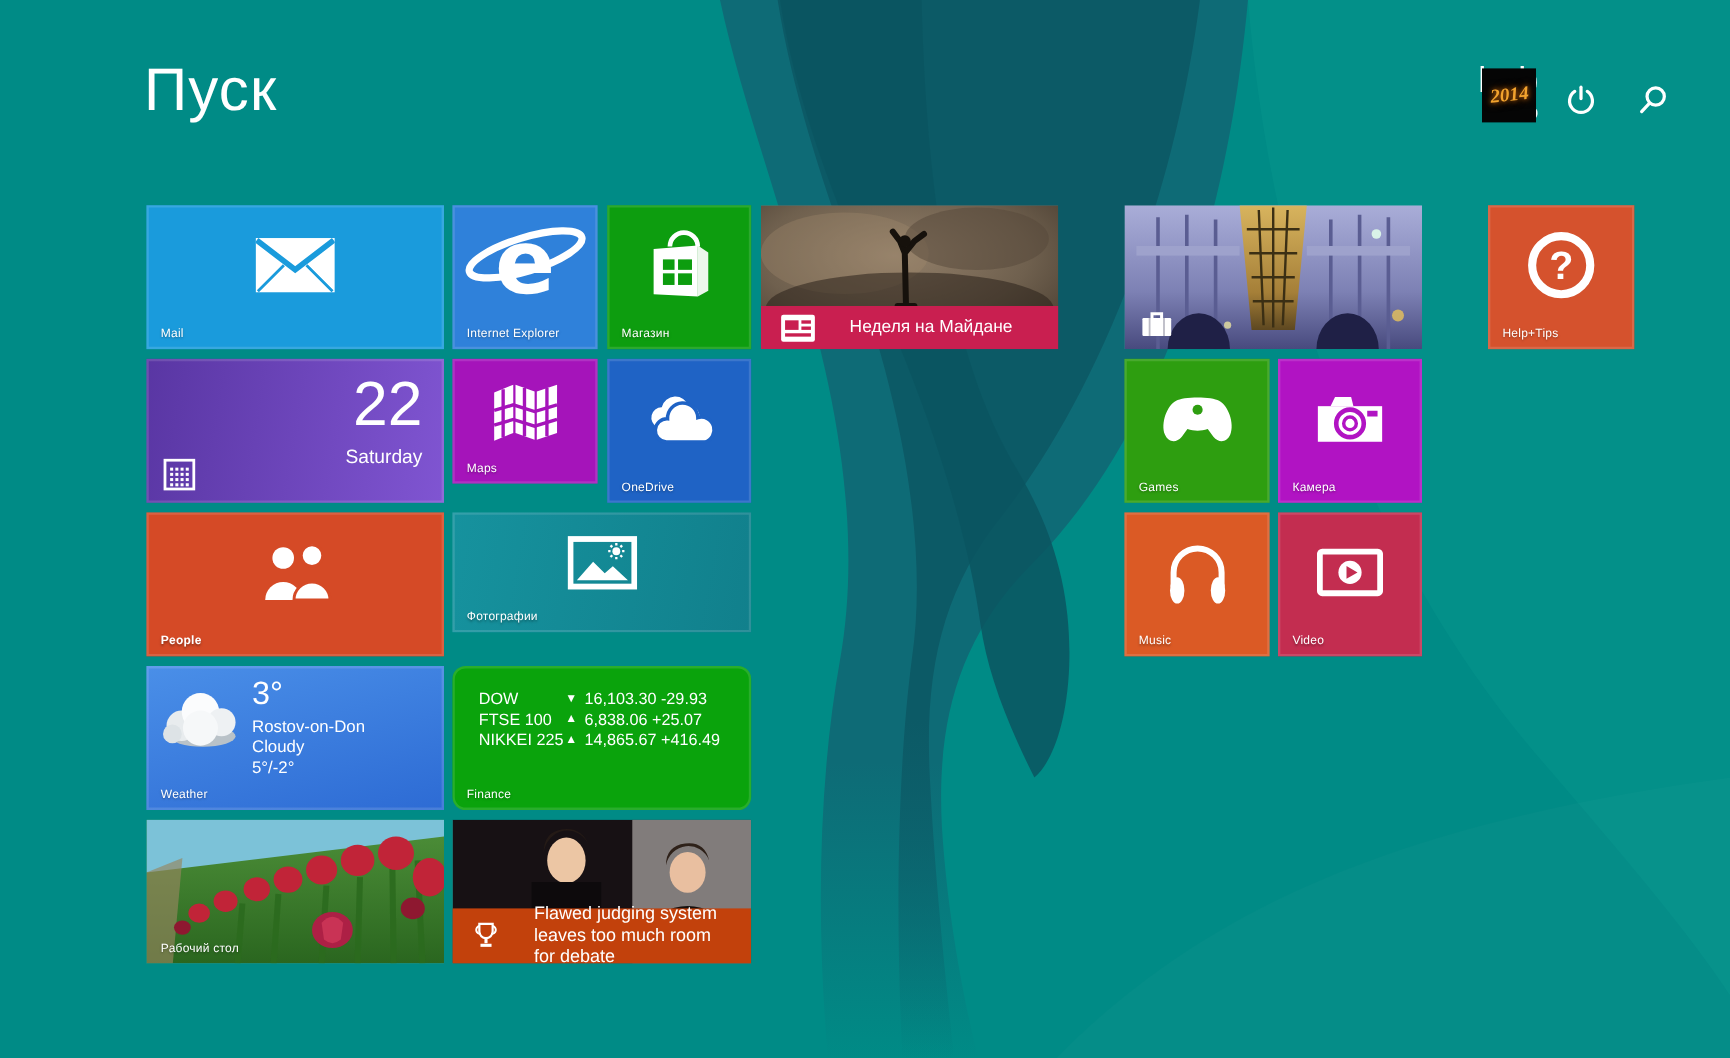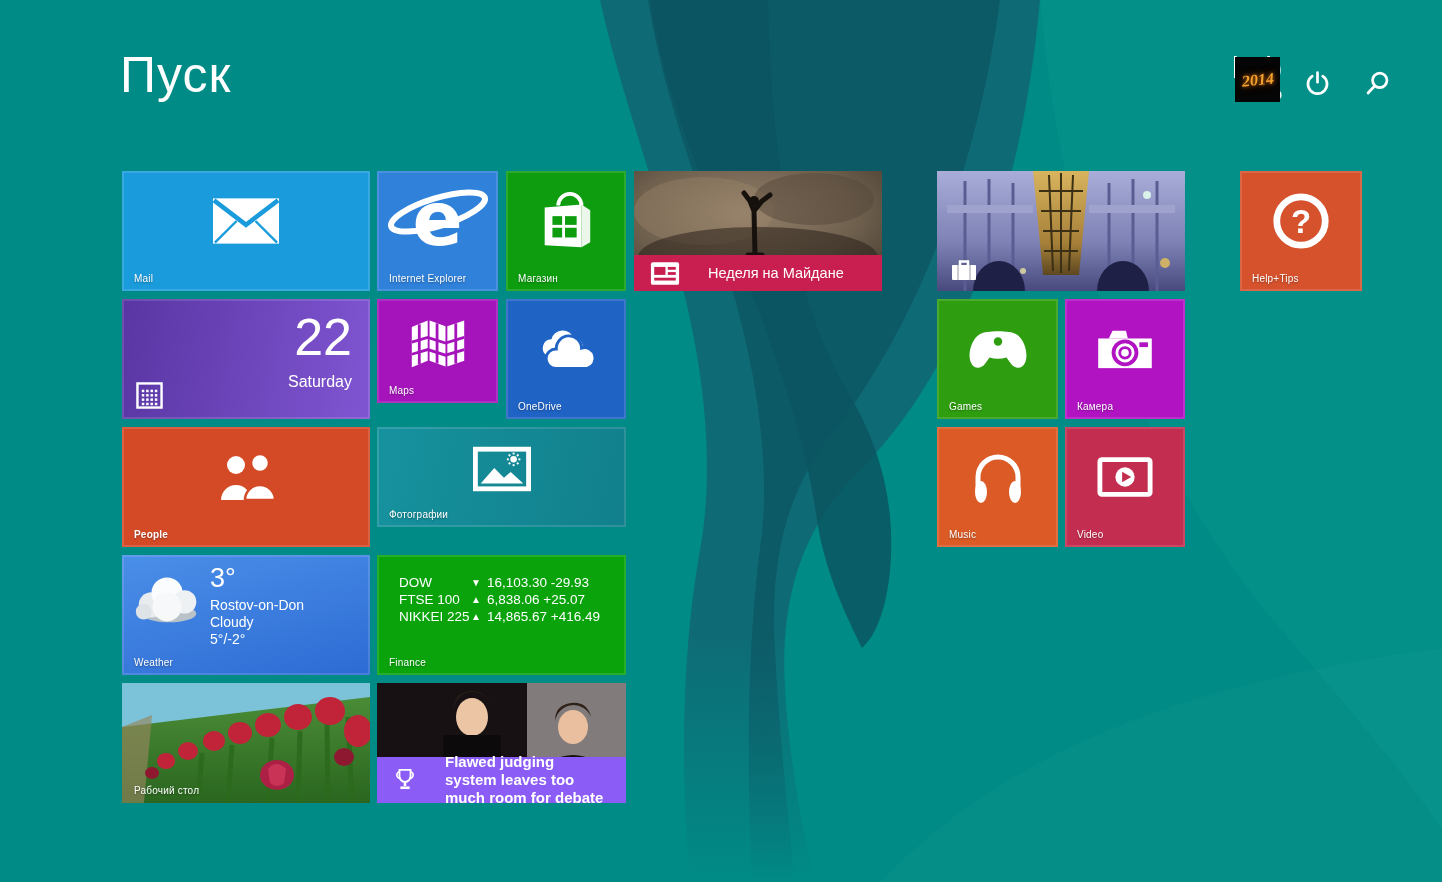--- a/index.html
+++ b/index.html
@@ -39,21 +39,21 @@
   .t-cal{left:122px;top:299px;width:248px;height:120px;}
   .t-maps{left:377px;top:299px;width:121px;height:104px;}
   .t-onedrive{left:506px;top:299px;width:120px;height:120px;}
   .t-games{left:937px;top:299px;width:121px;height:120px;}
   .t-camera{left:1065px;top:299px;width:120px;height:120px;}
   .t-people{left:122px;top:427px;width:248px;height:120px;font-weight:bold;}
   .t-photos{left:377px;top:427px;width:249px;height:100px;}
   .t-music{left:937px;top:427px;width:121px;height:120px;}
   .t-video{left:1065px;top:427px;width:120px;height:120px;}
   .t-weather{left:122px;top:555px;width:248px;height:120px;}
-  .t-finance{left:377px;top:555px;width:249px;height:120px;}
+  .t-finance{left:377px;top:555px;width:249px;height:120px;border-radius:11px;}
   .t-desktop{left:122px;top:683px;width:248px;height:120px;}
   .t-sports{left:377px;top:683px;width:249px;height:120px;}
 
   
   .ie-e{position:absolute;left:50%;top:40%;transform:translate(-50%,-50%);
         font-family:"DejaVu Sans",sans-serif;font-weight:bold;font-size:74px;line-height:1;}
   .ie-ring{position:absolute;left:50%;top:34%;transform:translate(-50%,-50%);}
 
   
   .cal-day{position:absolute;right:18px;top:2px;font-size:52px;font-weight:300;line-height:72px;}
@@ -438,21 +438,21 @@
       <rect x="150" y="0" width="99" height="120" fill="#9f9a98"></rect>
       <rect x="150" y="0" width="99" height="120" fill="#4a4446" opacity="0.35"></rect>
       <ellipse cx="95" cy="34" rx="16" ry="19" fill="#ecc6a4"></ellipse>
       <path d="M76,28 a20,22 0 0 1 38,-6 q-6,-16 -22,-14 q-16,2 -16,20 Z" fill="#241a16"></path>
       <path d="M70,74 q25,-14 50,0 L120,74 L70,74 Z" fill="#0d0a0c"></path>
       <rect x="66" y="52" width="58" height="22" fill="#0d0a0c"></rect>
       <ellipse cx="196" cy="44" rx="15" ry="17" fill="#e9bfa0"></ellipse>
       <path d="M178,38 a19,20 0 0 1 36,-4 q-4,-16 -20,-14 q-16,2 -16,18 Z" fill="#2e2119"></path>
       <path d="M174,78 q22,-12 44,0 L218,78 Z" fill="#15100e"></path>
     </svg>
-    <div class="banner banner-sports" style="background: #8b5cf6; font-weight: bold;">
+    <div class="banner banner-sports" style="background: #c2410c;">
       <svg width="24" height="26" viewBox="0 0 26 26">
         <path d="M7,2 L19,2 L19,9 a6,6 0 0 1 -12,0 Z" fill="none" stroke="#fff" stroke-width="2"></path>
         <path d="M7,4 a3.5,3.5 0 1 0 1.5,7" fill="none" stroke="#fff" stroke-width="1.8"></path>
         <path d="M19,4 a3.5,3.5 0 1 1 -1.5,7" fill="none" stroke="#fff" stroke-width="1.8"></path>
         <rect x="11.6" y="15" width="2.8" height="4.5" fill="#fff"></rect>
         <rect x="8" y="20" width="10" height="2.8" fill="#fff"></rect>
       </svg>
       <span class="btxt">Flawed judging system leaves too much room for debate</span>
     </div>
   </div>

